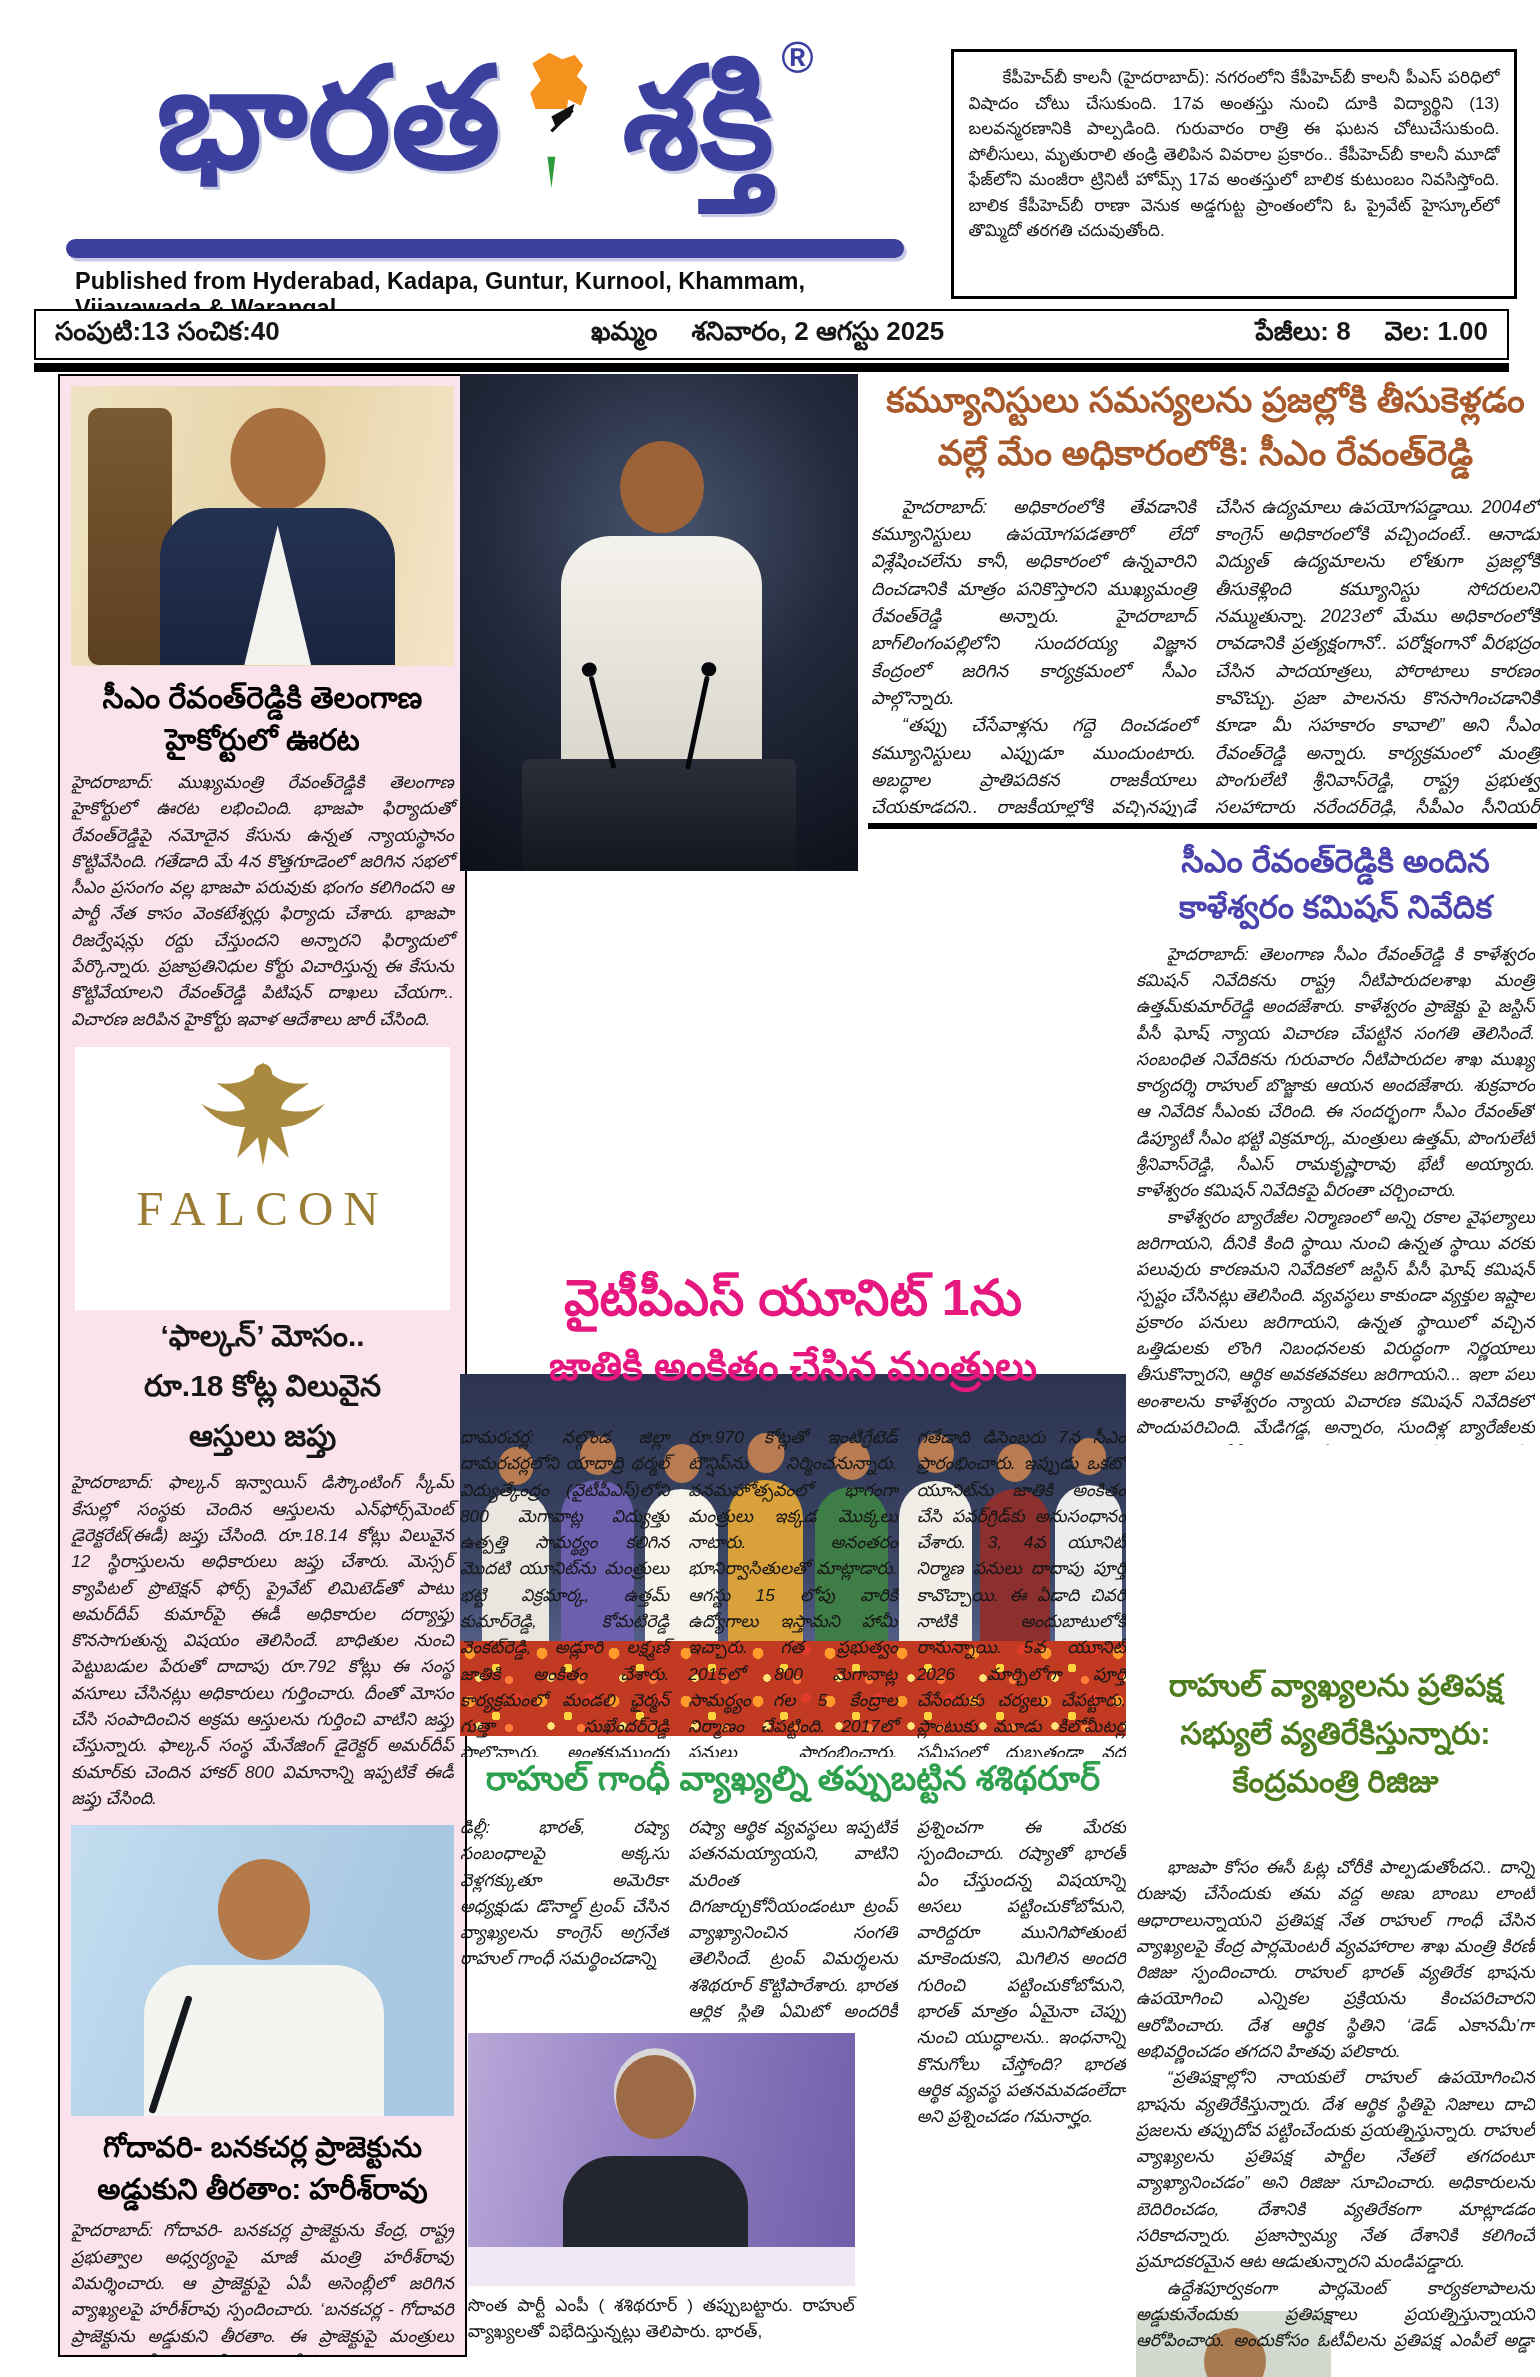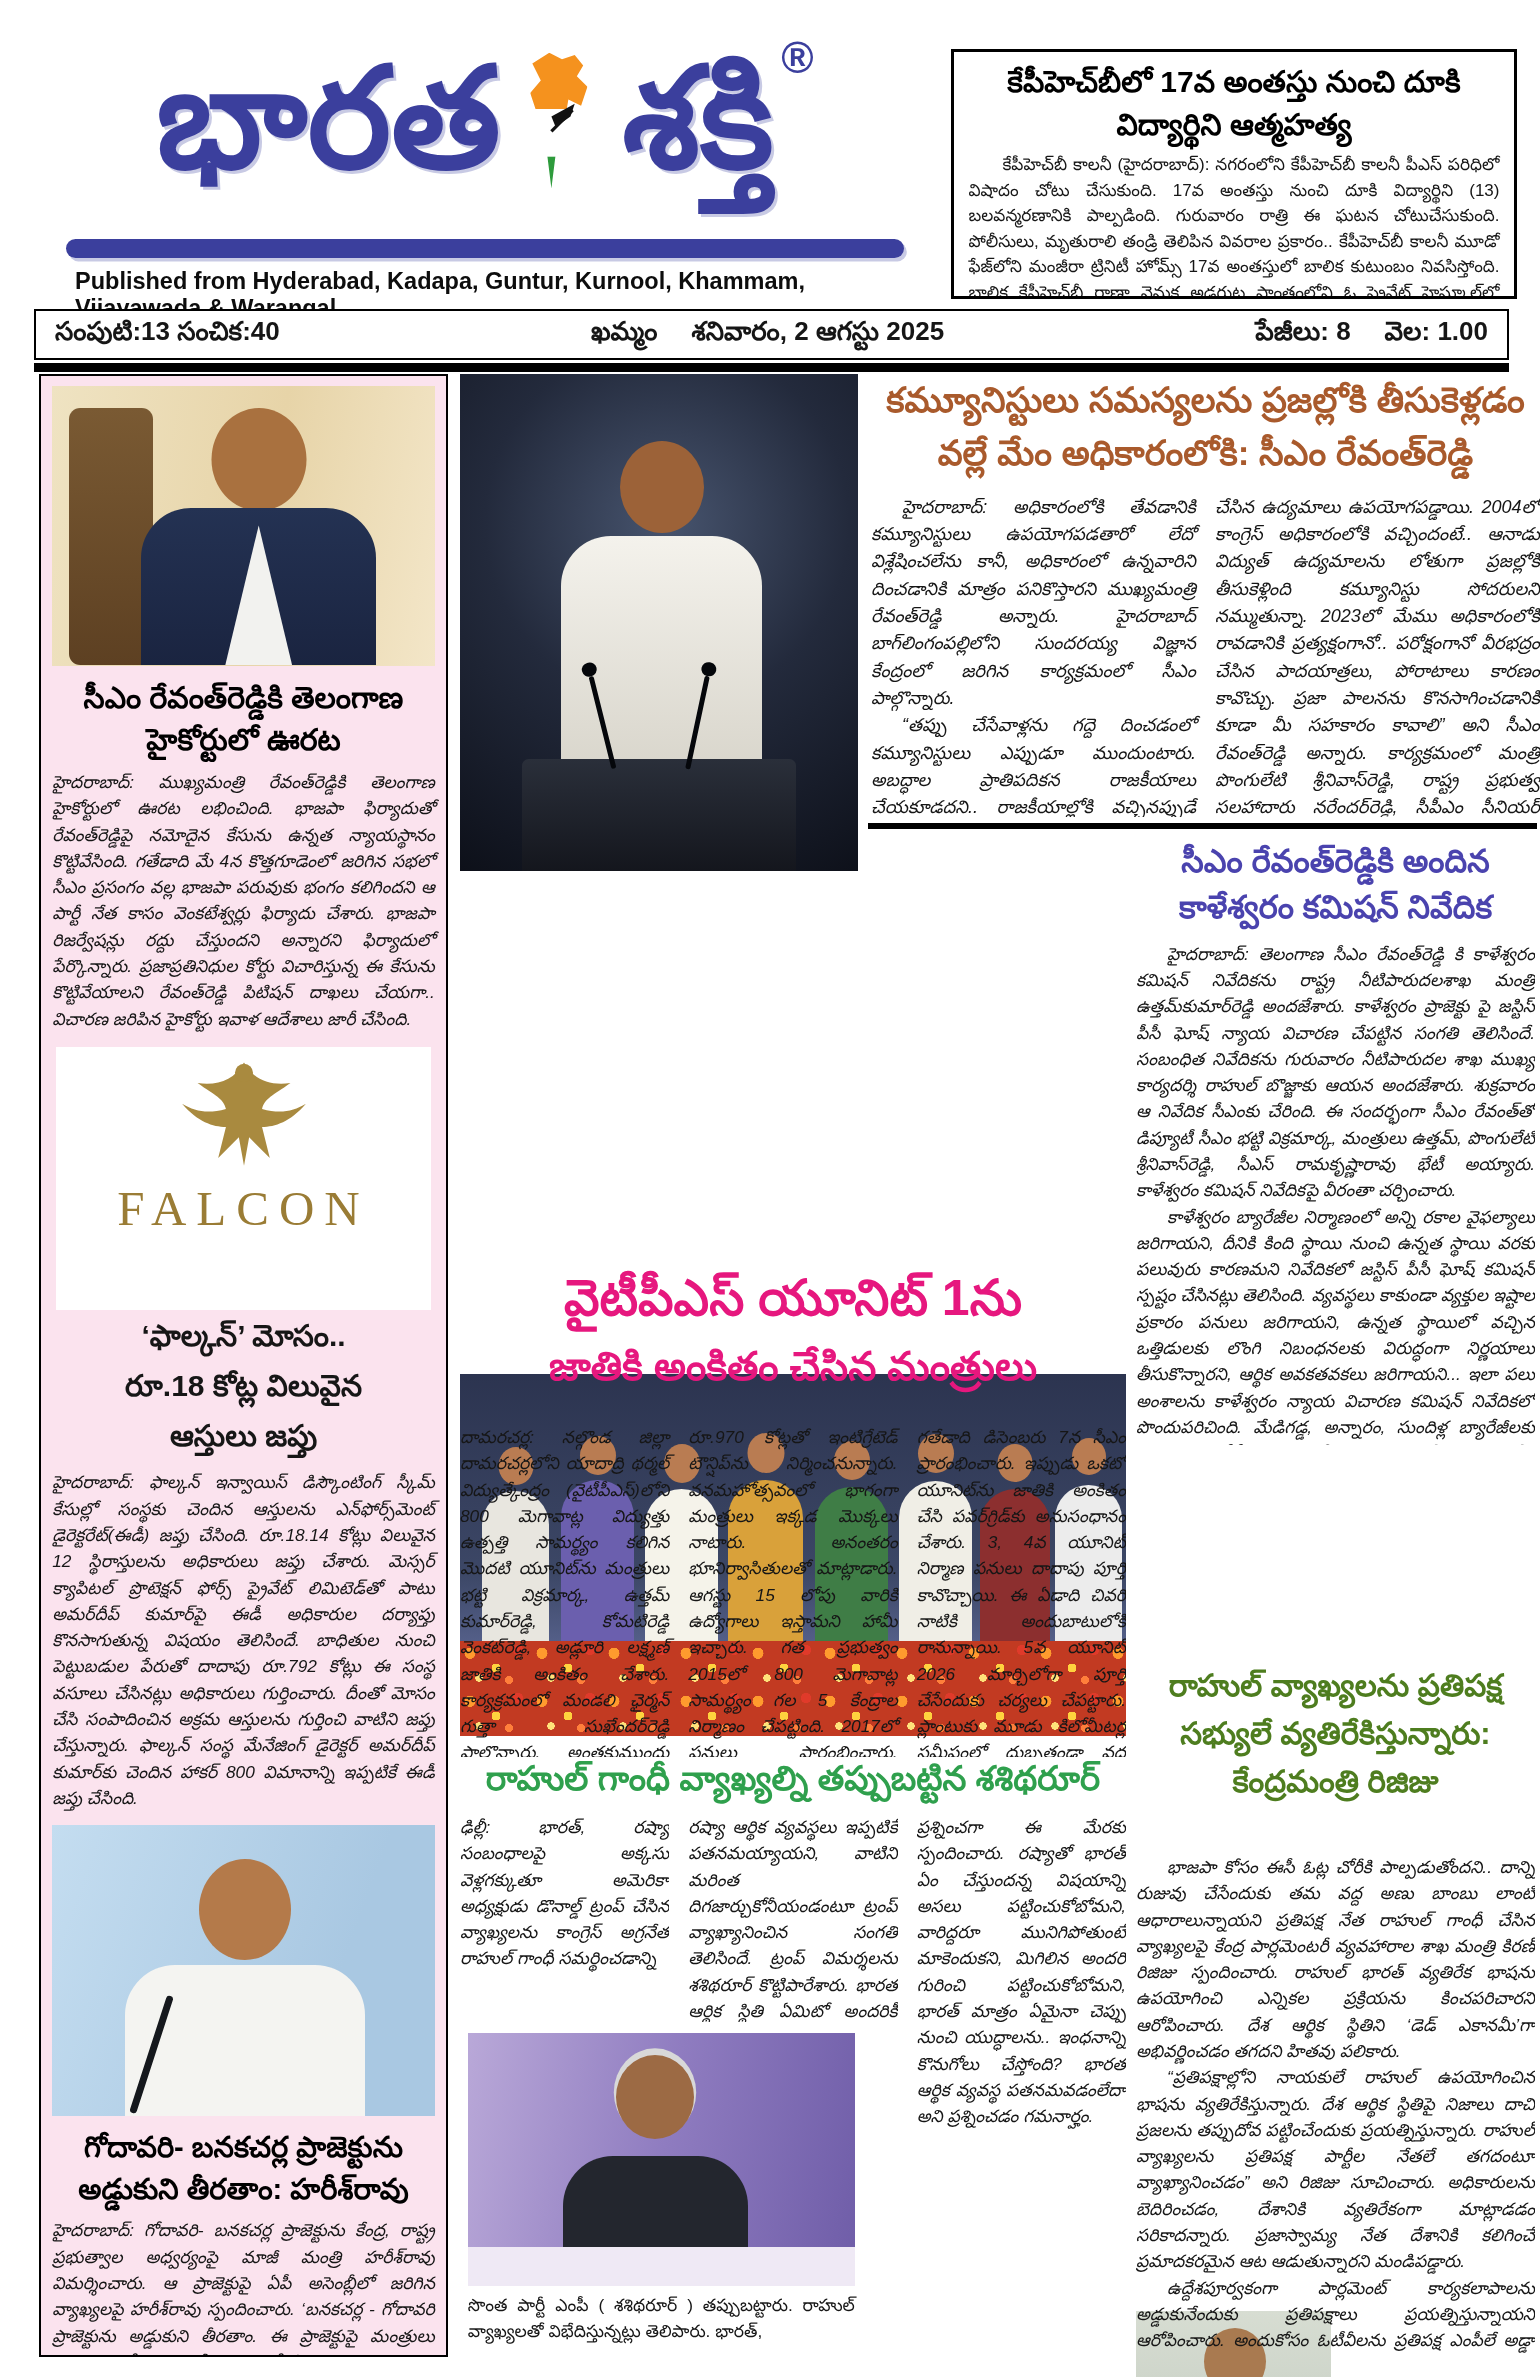--- a/index.html
+++ b/index.html
@@ -55,21 +55,21 @@
 
   
   .headline{ font-weight:bold; text-align:center; }
   .body-text{ font-size:17.3px; line-height:1.52; text-align:justify;font-style:italic; }
   .body-text p{ text-indent:31px; }
   .cols{ display:flex; gap:19px; }
   .cols > div{ flex:1 1 0; }
 
   
   .left-panel{
-    left:39px; top:374px; width:409px; height:1983px;
+    left:58px; top:374px; width:409px; height:1983px;
     background:var(--left-panel-pink,#fbe3ee); border:2.8px solid #000;
     padding:10px 11.2px; overflow:hidden;
   }
   .left-panel .headline{ color:#000; }
   .hc-headline{ font-size:30px; line-height:1.4; margin:11.2px 2.2px 7.8px; }
   .falcon-card{
     background:#fff; height:263px; margin:15.7px 3.4px 5.6px;
     display:flex; flex-direction:column; align-items:center; gap:3.4px;
   }
   .falcon-brand{
@@ -166,21 +166,20 @@
       </g>
     </svg>
   </span>
   <span>శక్తి</span>
   <span class="reg">®</span>
 </div>
 <div class="abs title-underbar"></div>
 <div class="abs published-line">Published from Hyderabad, Kadapa, Guntur, Kurnool, Khammam,   Vijayawada &amp; Warangal</div>
 
 <div class="abs suicide-box">
-  <div class="hl">కేపీహెచ్‌బీలో 17వ అంతస్తు నుంచి దూకి విద్యార్థిని ఆత్మహత్య</div>
   <div class="bd">కేపీహెచ్‌బీ కాలనీ (హైదరాబాద్): నగరంలోని కేపీహెచ్‌బీ కాలనీ పీఎస్ పరిధిలో విషాదం చోటు చేసుకుంది. 17వ అంతస్తు నుంచి దూకి విద్యార్థిని (13) బలవన్మరణానికి పాల్పడింది. గురువారం రాత్రి ఈ ఘటన చోటుచేసుకుంది. పోలీసులు, మృతురాలి తండ్రి తెలిపిన వివరాల ప్రకారం.. కేపీహెచ్‌బీ కాలనీ మూడో ఫేజ్‌లోని మంజీరా ట్రినిటీ హోమ్స్ 17వ అంతస్తులో బాలిక కుటుంబం నివసిస్తోంది. బాలిక కేపీహెచ్‌బీ రాణా వెనుక అడ్డగుట్ట ప్రాంతంలోని ఓ ప్రైవేట్ హైస్కూల్‌లో తొమ్మిదో తరగతి చదువుతోంది.</div>
 </div>
 
 <div class="abs dateline">
   <span>సంపుటి:13 సంచిక:40</span>
   <span class="grp">
     <span>ఖమ్మం</span>
     <span>శనివారం, 2 ఆగస్టు  2025</span>
   </span>
   <span class="grp">

